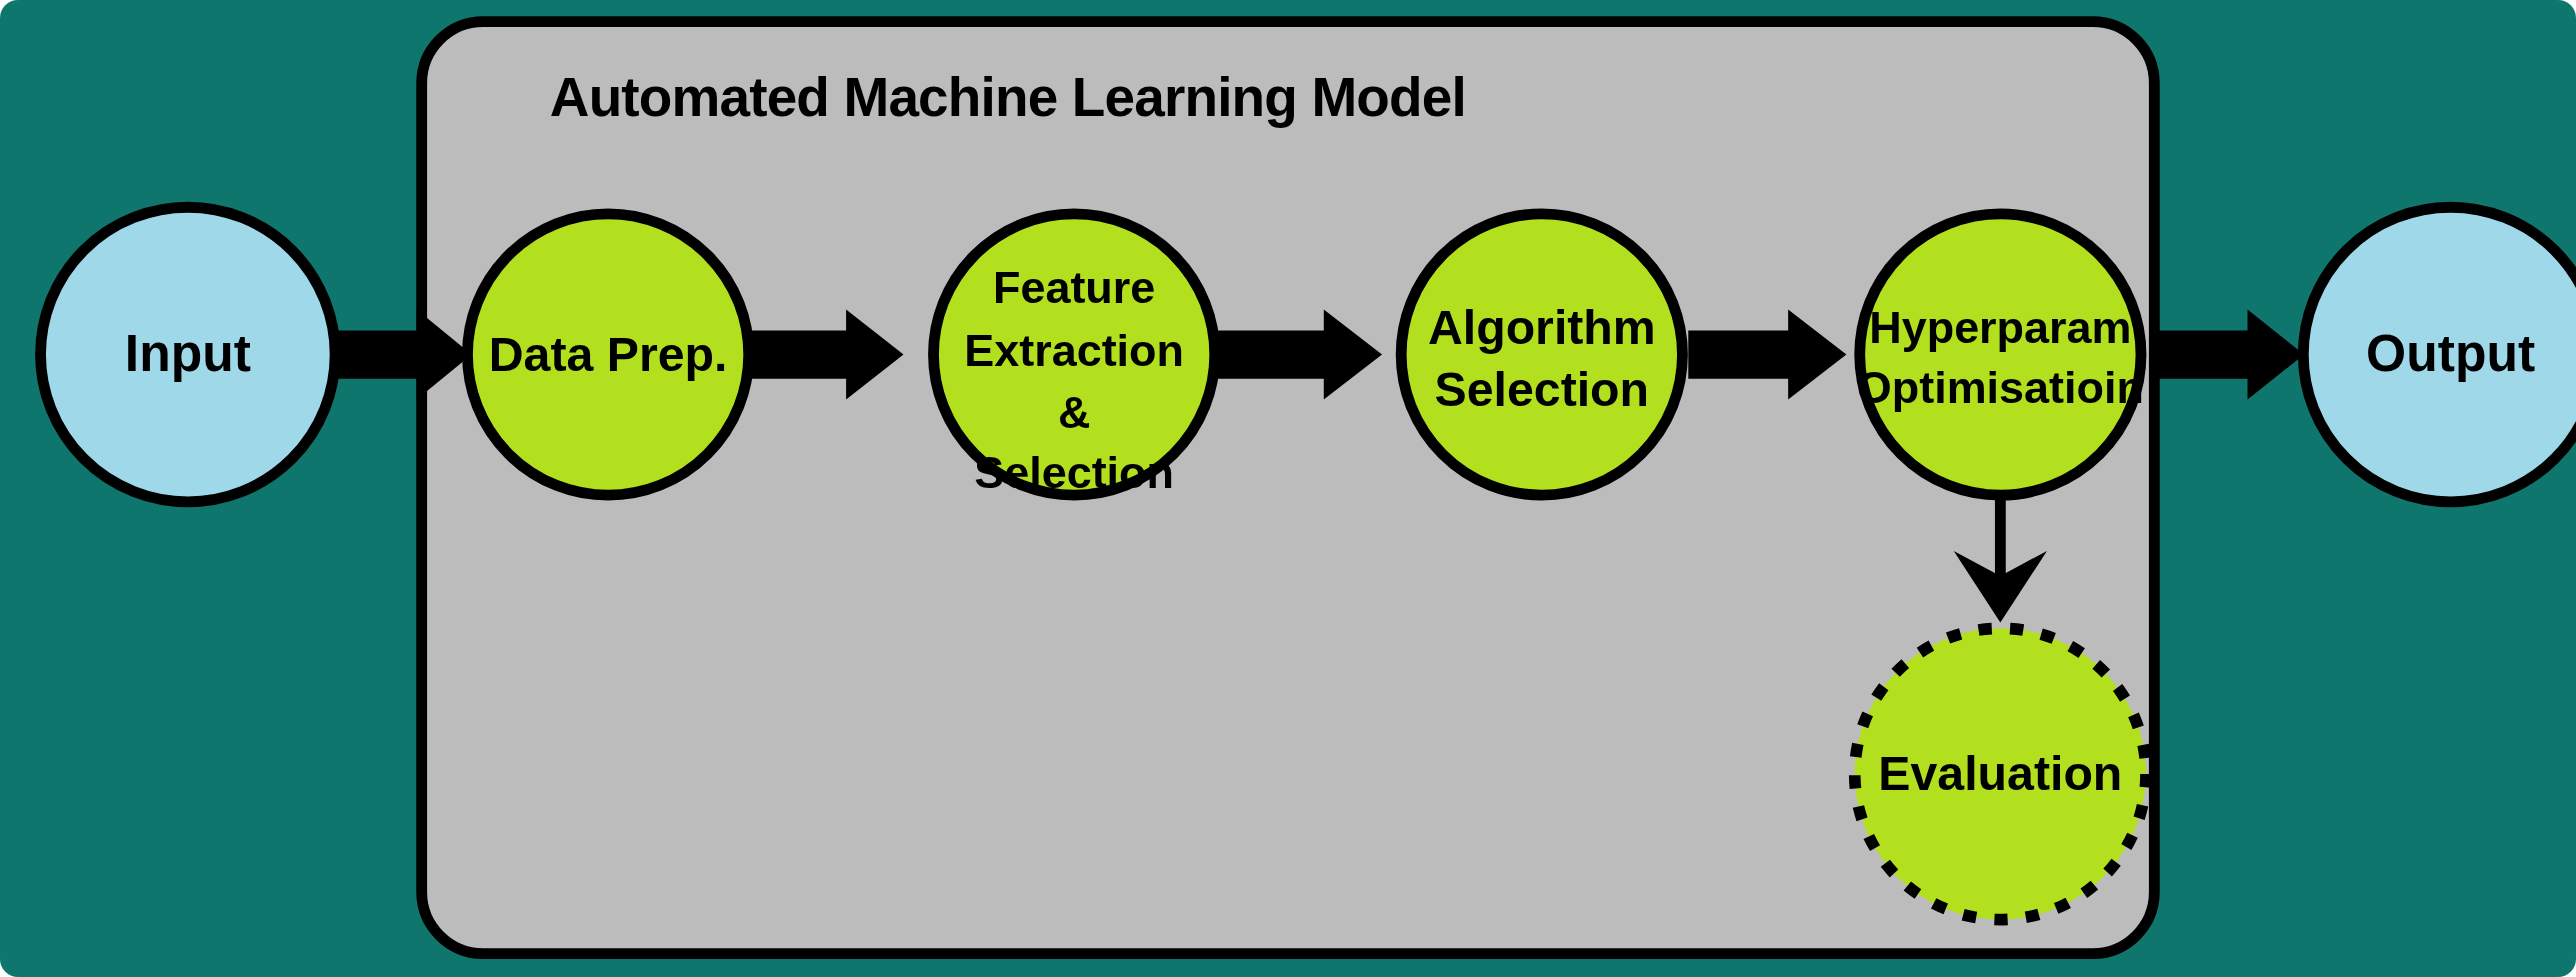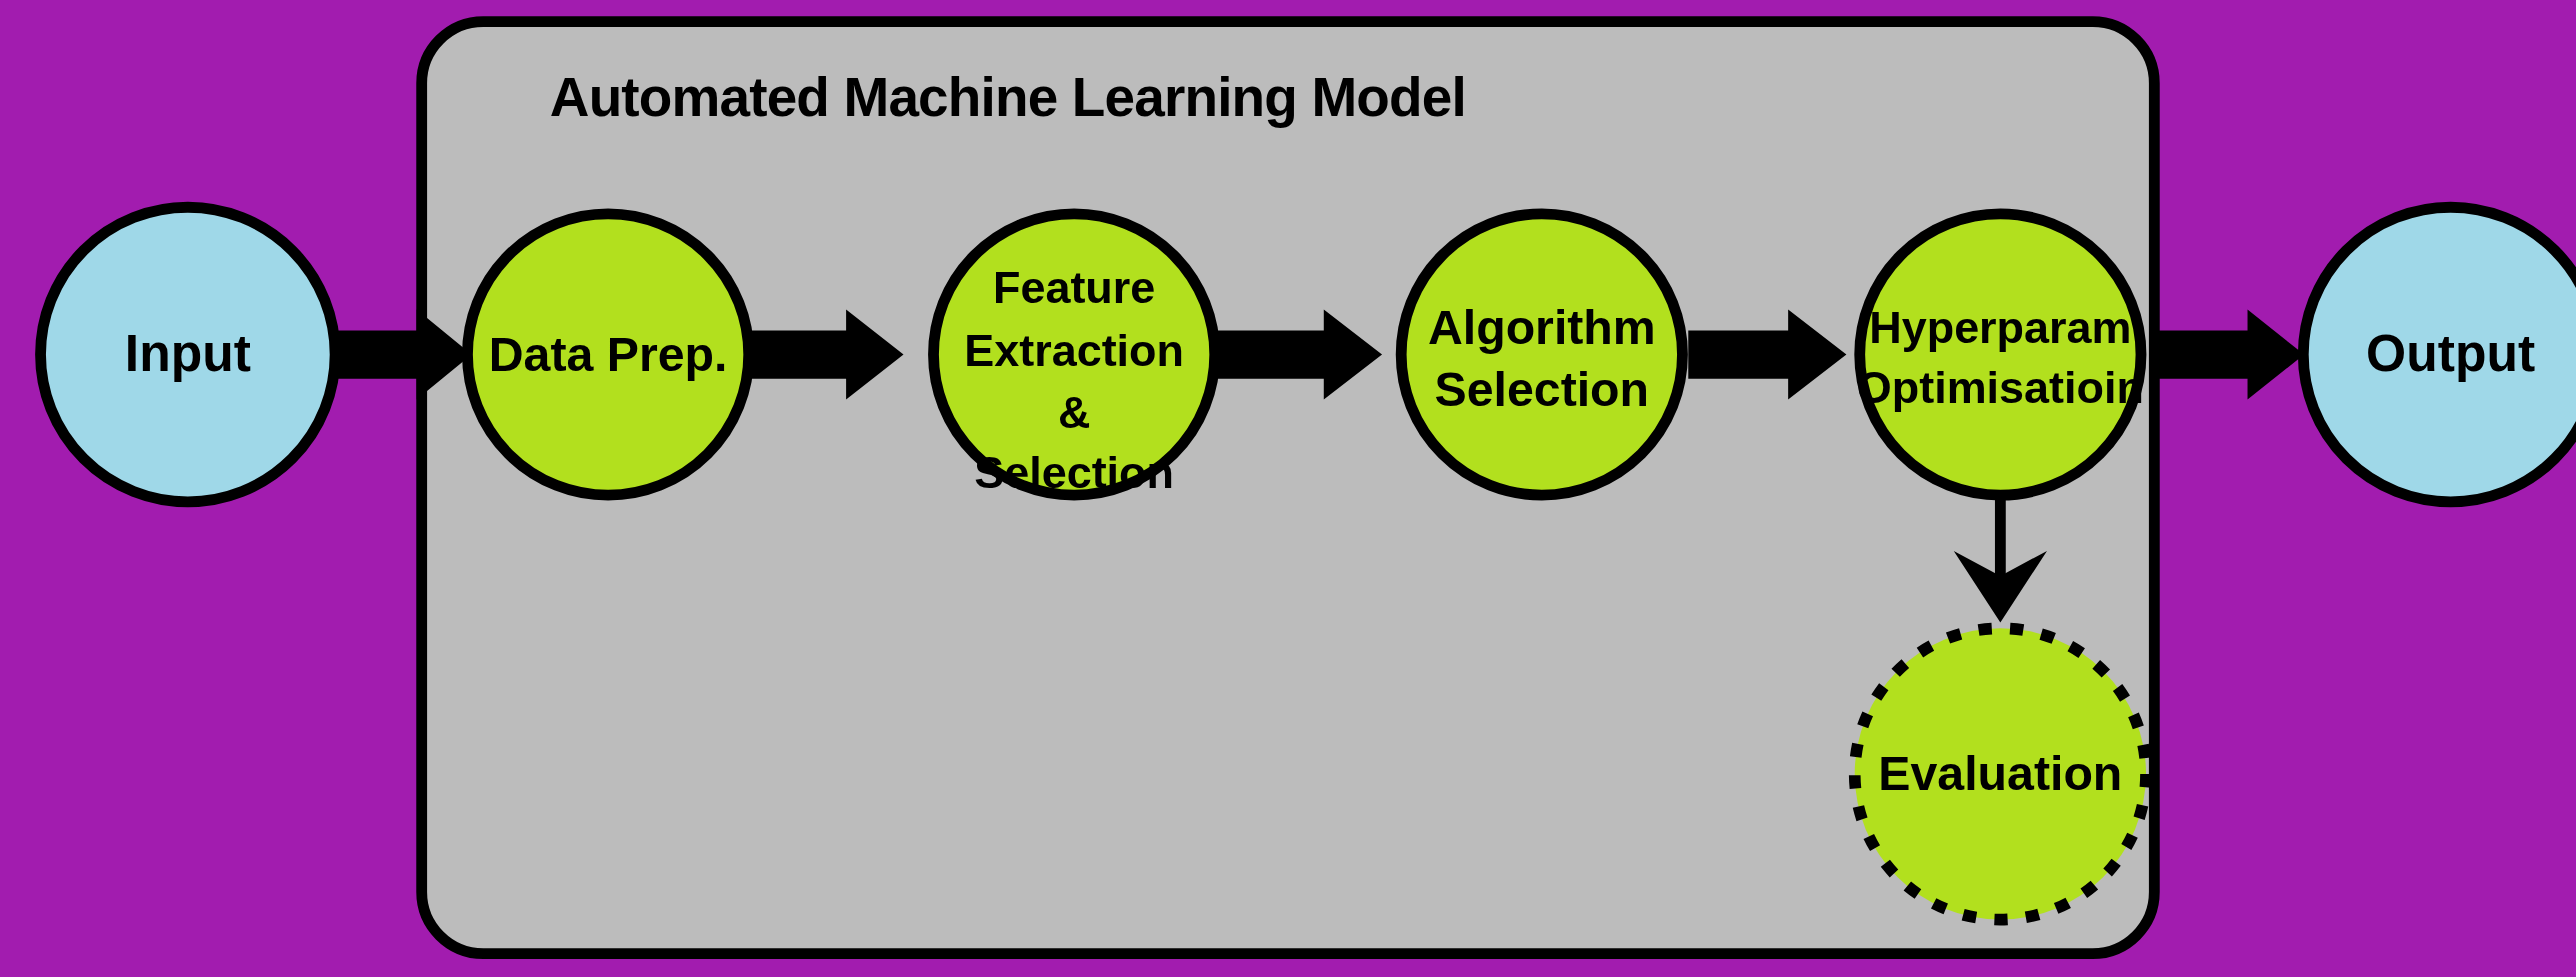--- a/index.html
+++ b/index.html
@@ -10,21 +10,22 @@
   body {
     width: 2576px;
     height: 977px;
     font-family: "Liberation Sans", sans-serif;
     overflow: hidden;
   }
   #diagram-root {
     position: relative;
     width: 2576px;
     height: 977px;
-    background: #a21caf;
+    background: #0f766e;
+    border-radius: 18px;
   }
   svg.diagram-canvas {
     position: absolute;
     top: 0;
     left: 0;
     width: 2576px;
     height: 977px;
     display: block;
   }
   .node-label {

